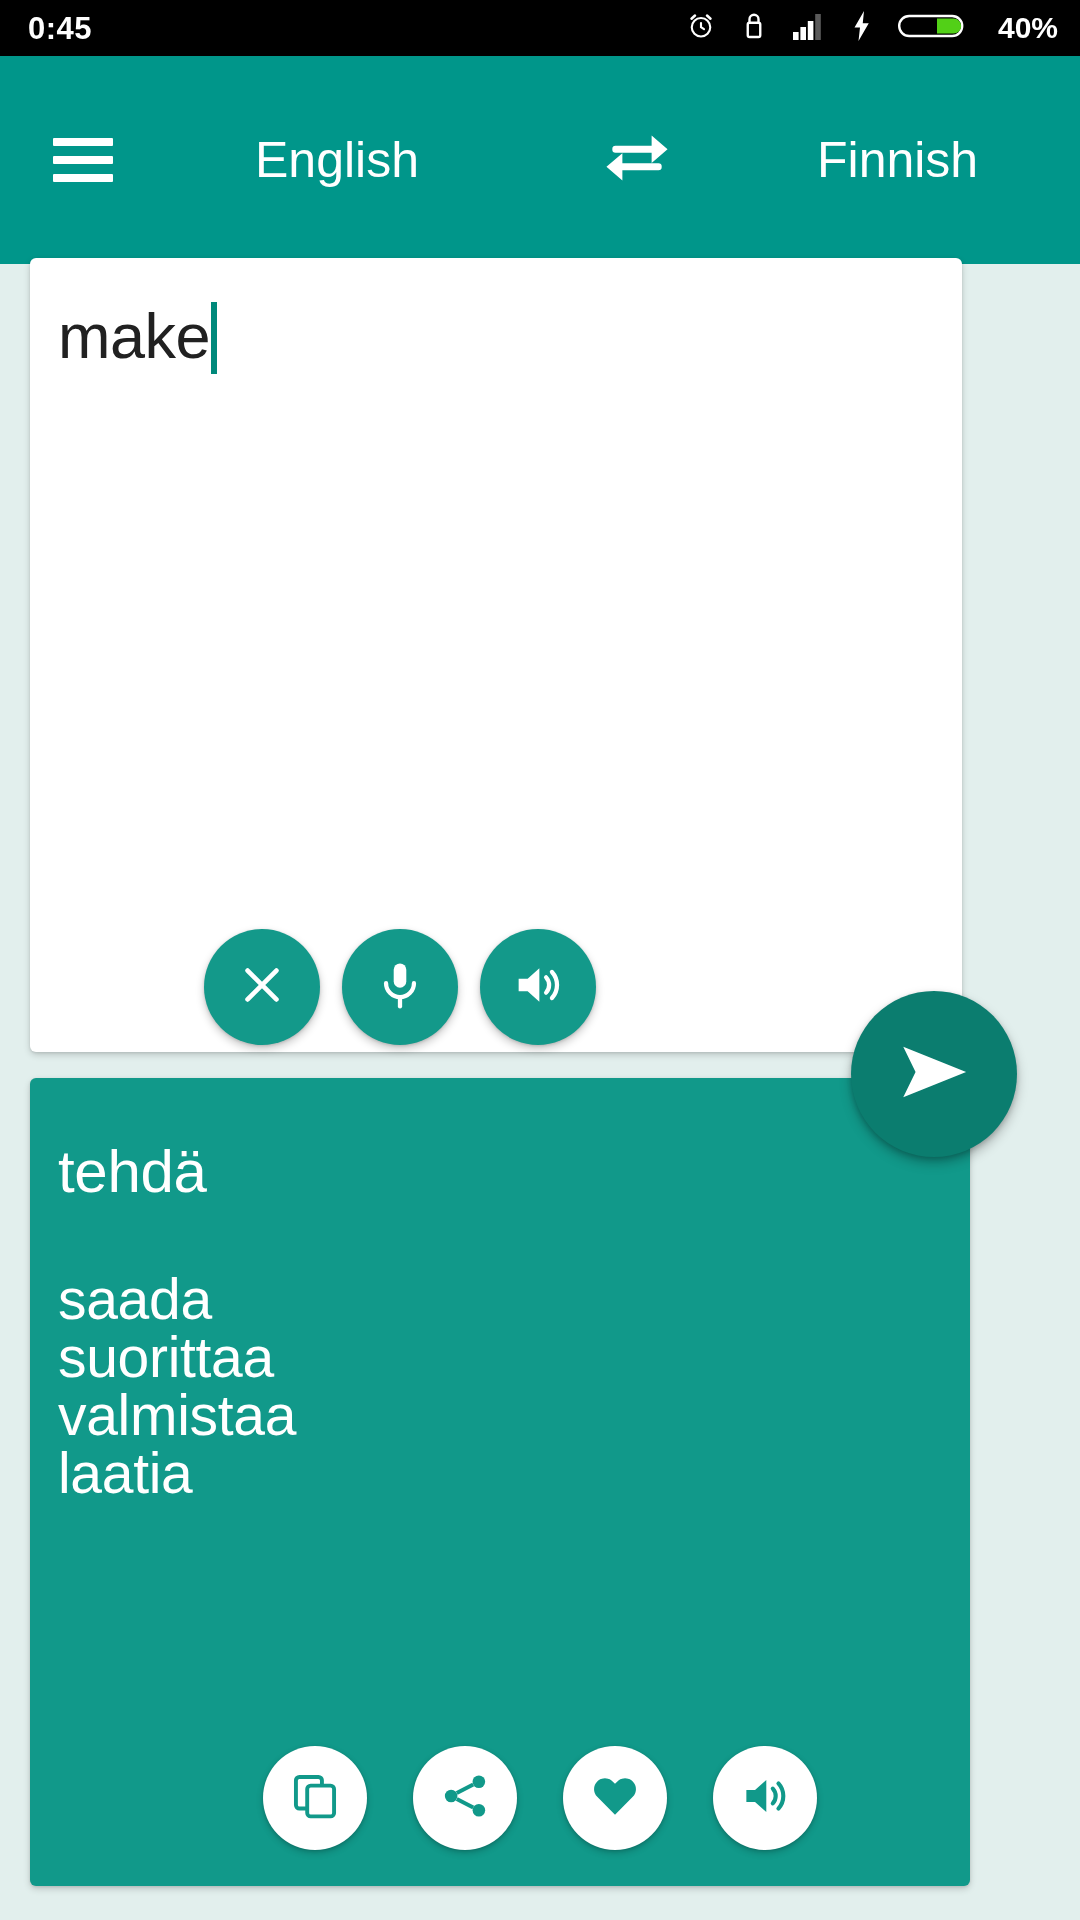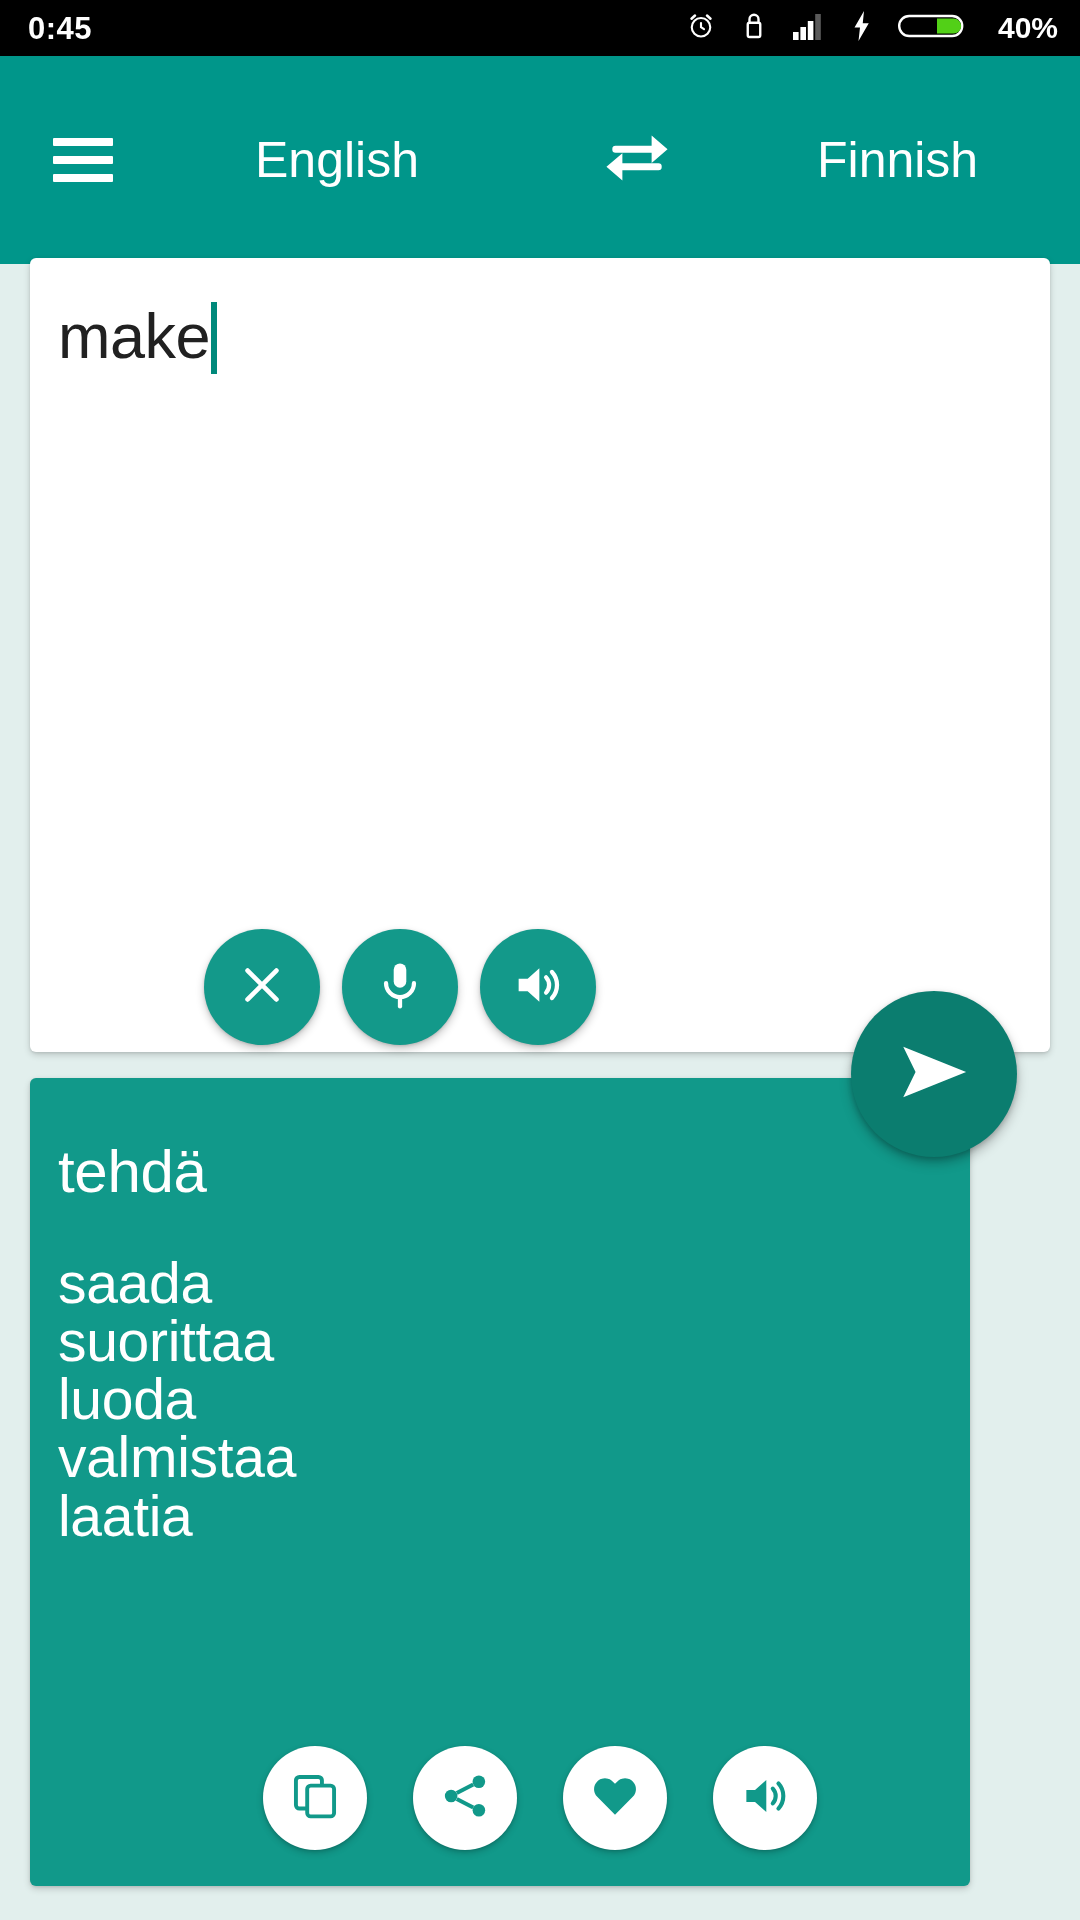--- a/index.html
+++ b/index.html
@@ -106,21 +106,21 @@
     align-items: center;
     justify-content: center;
     cursor: pointer;
   }
 
   
   .input-card {
     position: absolute;
     left: 30px;
     top: 258px;
-    width: 1020px;
+    width: 932px;
     height: 794px;
     background: #ffffff;
     border-radius: 6px;
     box-shadow: 0 3px 7px rgba(0,0,0,0.16), 0 1px 3px rgba(0,0,0,0.10);
     padding-left: 17px;
   }
   .input-text-wrap {
     position: absolute;
     left: 28px;
     top: 42px;
@@ -360,24 +360,23 @@
       <svg width="82" height="82" viewBox="0 0 24 24">
         <path d="M3 4.6 21.4 12 3 19.4l3.6-7.4L3 4.6Z" fill="#ffffff"></path>
       </svg>
     </span>
   </div>
 
   <div class="output-card">
 
     <div class="main-translation">tehdä</div>
 
-    <div class="alt-list" style="top: 176px;">
+    <div class="alt-list" style="top: 192px;">
         <div class="alt-item">saada</div>
         <div class="alt-item">suorittaa</div>
-        <div class="alt-item">luoda</div>
         <div class="alt-item">valmistaa</div>
         <div class="alt-item">laatia</div>
       </div>
 
     <div class="output-fab-row">
 
       <div class="fab-white">
         <span>
           <svg width="52" height="52" viewBox="0 0 24 24">
             <rect x="3.2" y="3.2" width="12" height="14.6" rx="1.6" fill="none" stroke="#11998a" stroke-width="1.8"></rect>

